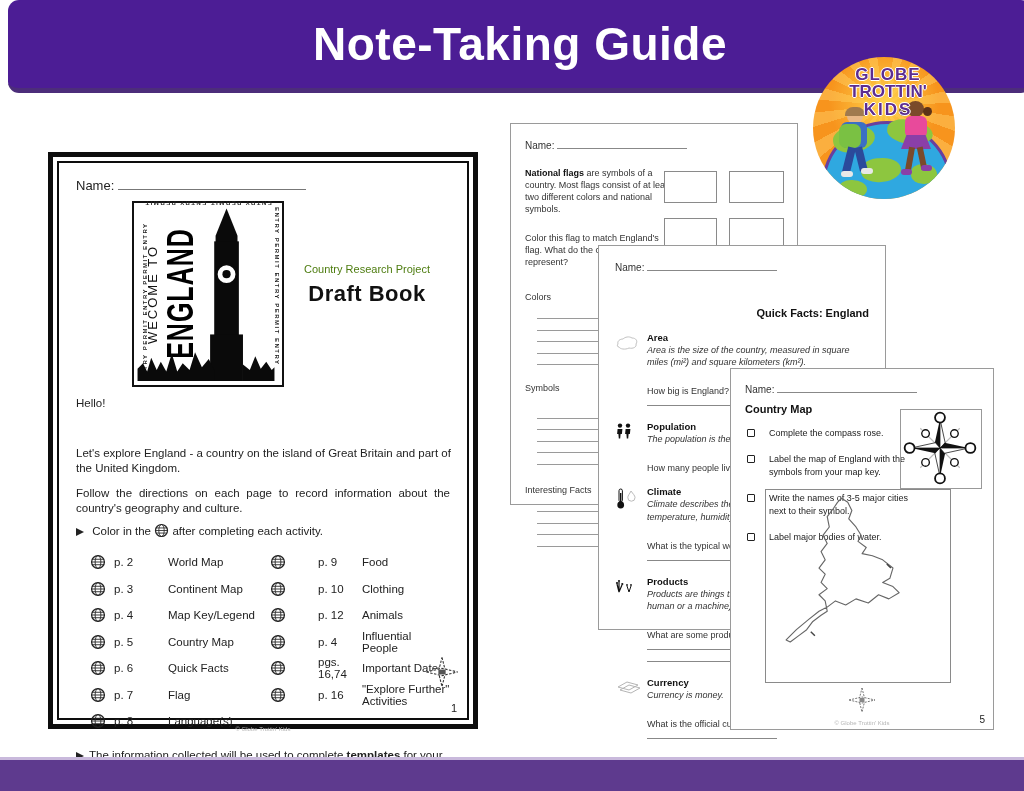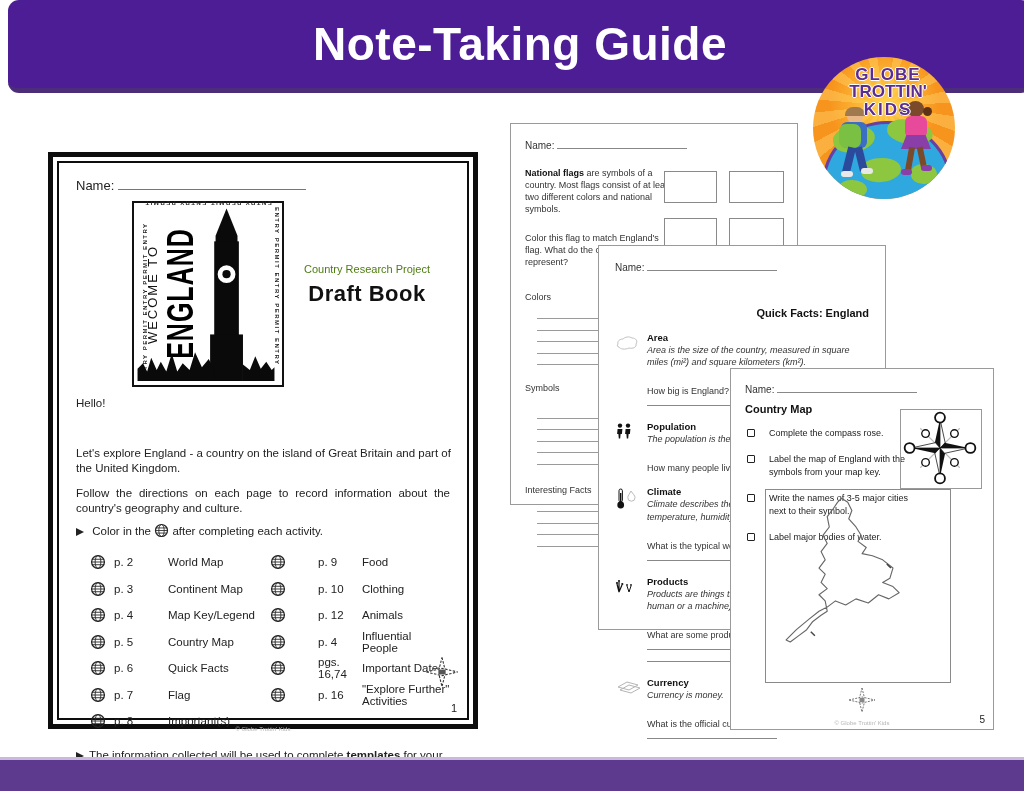--- a/index.html
+++ b/index.html
@@ -454,21 +454,21 @@
             <span class="pg">p. 7</span>
               <span class="lbl">Flag</span>
           </div>
           <div class="chk-row">
             <svg class="globe-ic" width="16" height="16" viewBox="0 0 20 20">
                 <circle cx="10" cy="10" r="8" fill="none" stroke="#222" stroke-width="1.6"></circle>
                 <ellipse cx="10" cy="10" rx="3.6" ry="8" fill="none" stroke="#222" stroke-width="1.1"></ellipse>
                 <path d="M2.4 6.6 H17.6 M2 10 H18 M2.4 13.4 H17.6" stroke="#222" stroke-width="1.1" fill="none"></path>
               </svg>
             <span class="pg">p. 8</span>
-              <span class="lbl">Important(s)</span>
+              <span class="lbl">Language(s)</span>
           </div>
         </div>
         <div class="chk-col right">
           <div class="chk-row">
             <svg class="globe-ic" width="16" height="16" viewBox="0 0 20 20">
                 <circle cx="10" cy="10" r="8" fill="none" stroke="#222" stroke-width="1.6"></circle>
                 <ellipse cx="10" cy="10" rx="3.6" ry="8" fill="none" stroke="#222" stroke-width="1.1"></ellipse>
                 <path d="M2.4 6.6 H17.6 M2 10 H18 M2.4 13.4 H17.6" stroke="#222" stroke-width="1.1" fill="none"></path>
               </svg>
             <span class="pg">p. 9</span>

